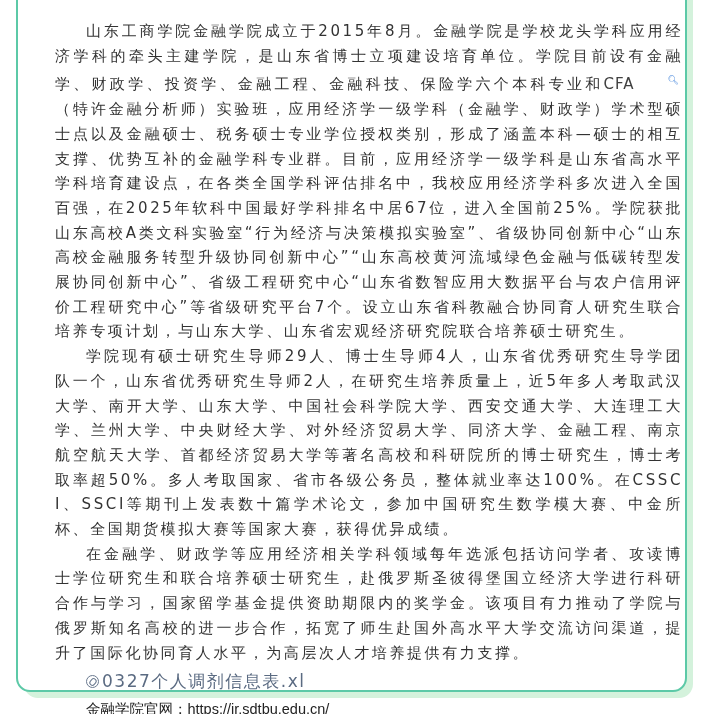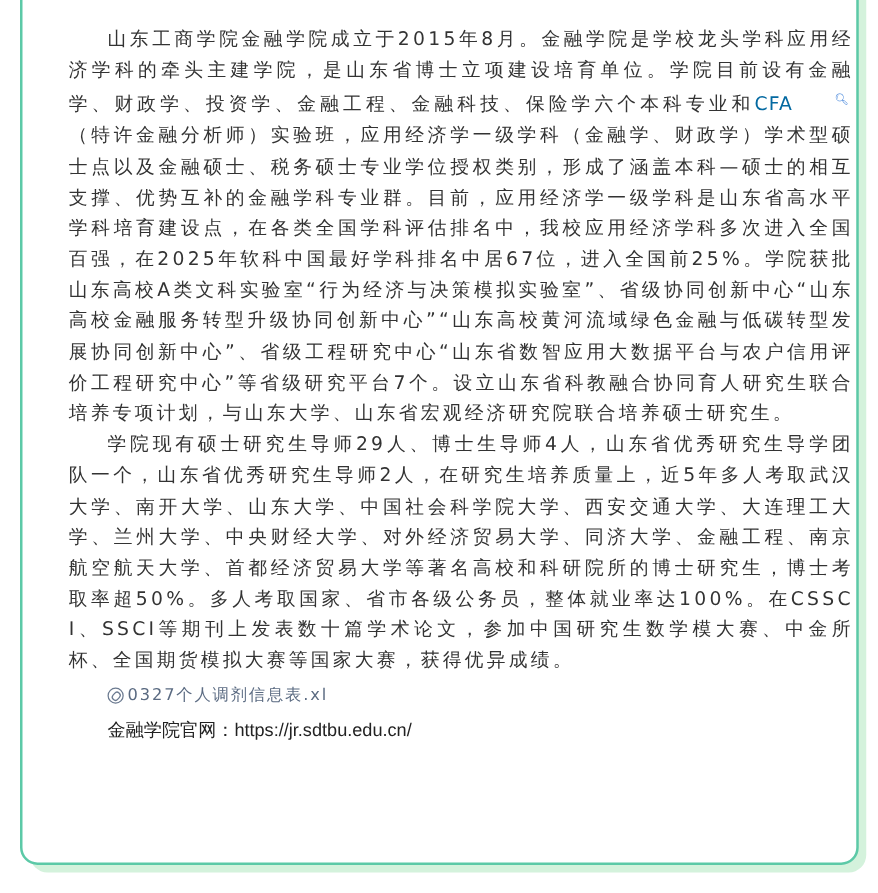--- a/index.html
+++ b/index.html
@@ -47,36 +47,36 @@
     .para {
       margin: 0;
       font-size: 15px;
       line-height: 24.7px;
       letter-spacing: 2.6px;
       text-align: justify;
       text-indent: 31px;
       word-break: break-all;
     }
     .cfa {
-      color: #0369a1;
+      color: #404040;
       letter-spacing: 1px;
     }
     .cfa-icon {
       display: inline-block;
       font-size: 9px;
       vertical-align: super;
       color: #3b7fd9;
       letter-spacing: 0;
       margin-left: 2px;
       margin-right: 4px;
     }
     .attach {
       margin-left: 31px;
       margin-top: 4px;
-      font-size: 13px;
+      font-size: 17px;
       line-height: 24px;
       color: #5b6b82;
       letter-spacing: 1.5px;
       display: flex;
       align-items: center;
     }
     .attach-icon {
       display: inline-block;
       width: 13px;
       height: 13px;
@@ -108,20 +108,21 @@
   </style>
 </head>
 <body>
 
 <div class="card-wrap">
   <div class="card-shadow"></div>
   <div class="card">
     <div class="content" style="top: 47px;">
       <p class="para"><span>山东工商学院金融学院成立于2015年8月。金融学院是学校龙头学科应用经济学科的牵头主建学院，是山东省博士立项建设培育单位。学院目前设有金融学、财政学、投资学、金融工程、金融科技、保险学六个本科专业和</span><span class="cfa">CFA</span><span class="cfa-icon">🔍︎</span><span>（特许金融分析师）实验班，应用经济学一级学科（金融学、财政学）学术型硕士点以及金融硕士、税务硕士专业学位授权类别，形成了涵盖本科—硕士的相互支撑、优势互补的金融学科专业群。目前，应用经济学一级学科是山东省高水平学科培育建设点，在各类全国学科评估排名中，我校应用经济学科多次进入全国百强，在2025年软科中国最好学科排名中居67位，进入全国前25%。学院获批山东高校A类文科实验室“行为经济与决策模拟实验室”、省级协同创新中心“山东高校金融服务转型升级协同创新中心”“山东高校黄河流域绿色金融与低碳转型发展协同创新中心”、省级工程研究中心“山东省数智应用大数据平台与农户信用评价工程研究中心”等省级研究平台7个。设立山东省科教融合协同育人研究生联合培养专项计划，与山东大学、山东省宏观经济研究院联合培养硕士研究生。</span></p>
       <p class="para">学院现有硕士研究生导师29人、博士生导师4人，山东省优秀研究生导学团队一个，山东省优秀研究生导师2人，在研究生培养质量上，近5年多人考取武汉大学、南开大学、山东大学、中国社会科学院大学、西安交通大学、大连理工大学、兰州大学、中央财经大学、对外经济贸易大学、同济大学、金融工程、南京航空航天大学、首都经济贸易大学等著名高校和科研院所的博士研究生，博士考取率超50%。多人考取国家、省市各级公务员，整体就业率达100%。在CSSCI、SSCI等期刊上发表数十篇学术论文，参加中国研究生数学模大赛、中金所杯、全国期货模拟大赛等国家大赛，获得优异成绩。</p>
+      <p class="para">在金融学、财政学等应用经济相关学科领域每年选派包括访问学者、攻读博士学位研究生和联合培养硕士研究生，赴俄罗斯圣彼得堡国立经济大学进行科研合作与学习，国家留学基金提供资助期限内的奖学金。该项目有力推动了学院与俄罗斯知名高校的进一步合作，拓宽了师生赴国外高水平大学交流访问渠道，提升了国际化协同育人水平，为高层次人才培养提供有力支撑。</p>
       <div class="attach">
         <span class="attach-icon"></span>
         <span>0327个人调剂信息表.xl</span>
       </div>
       <div class="site">
         <span>金融学院官网：</span><span>https://jr.sdtbu.edu.cn/</span>
       </div>
     </div>
   </div>
 </div>

